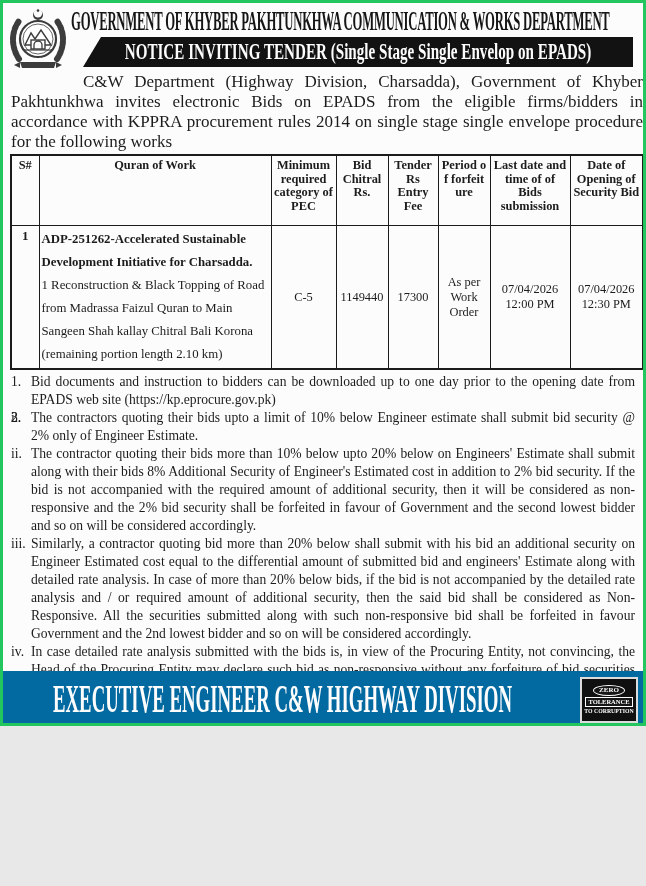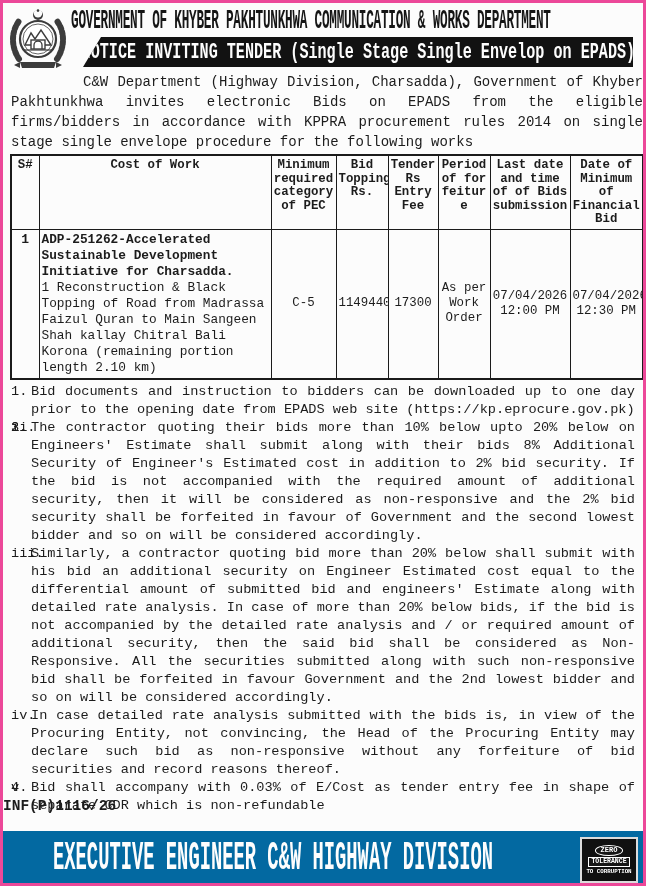--- a/index.html
+++ b/index.html
@@ -1,19 +1,19 @@
 <!DOCTYPE html>
 <html><head>
 <meta charset="utf-8">
 <style>
   html,body { margin:0; padding:0; background:#e8e8e8; }
   .page {
-    position:relative; width:646px; height:886px; box-sizing:border-box;
-    margin:0 auto; background:#fcfcfc; border:3px solid #ec4899;
-    font-family:Liberation Mono, monospace; color:#1c1c1c; overflow:hidden;
+    position:relative; width:646px; height:726px; box-sizing:border-box;
+    margin:0 auto; background:#fcfcfc; border:3px solid #22c55e;
+    font-family:Liberation Serif, serif; color:#1c1c1c; overflow:hidden;
   }
   
   .emblem { position:absolute; top:3px; left:5px; width:60px; height:66px; }
   .dept-title {
     margin:4px 4px 0 68px; height:28px; overflow:hidden; white-space:nowrap;
   }
   .dept-title span{
     display:inline-block; font-weight:bold; font-size:27px; line-height:28px;
     letter-spacing:-0.5px; transform:scale(0.47,1.05); transform-origin:0 50%;
     color:#151515;
@@ -23,37 +23,37 @@
     clip-path:polygon(18px 0, 100% 0, 100% 100%, 0 100%);
     display:flex; align-items:center; justify-content:center; overflow:hidden;
   }
   .notice-banner span{
     display:inline-block; color:#fdfdfd; font-weight:bold; font-size:21px;
     white-space:nowrap; transform:scale(0.72,1.05); transform-origin:50% 50%;
   }
   
   .intro{
     margin:5px 0 0 8px; text-align:justify; text-indent:72px;
-    font-size:14px; line-height:20px;
+    font-size:17px; line-height:20px;
   }
   
   table.works{
     margin:2px 7px 0 7px; width:632px; border-collapse:collapse;
     border:2.5px solid #1b1b1b; table-layout:fixed;
   }
   table.works th, table.works td{
     border:1.5px solid #1b1b1b; padding:2px 2px; overflow:hidden;
   }
   table.works th{
     font-size:12.4px; line-height:13.5px; font-weight:bold;
     text-align:center; vertical-align:top; padding-top:3px; height:64px;
   }
   th.brk{ word-break:break-all; }
   td.sno{ text-align:center; vertical-align:top; font-size:13px; font-weight:bold; }
-  td.work{ vertical-align:top; padding:3px 4px; font-size:12.8px; line-height:16px; height:116px;margin-top:22px; }
+  td.work{ vertical-align:top; padding:3px 4px; font-size:12.8px; line-height:23px; height:116px;margin-top:22px; }
   td.work .wt{ font-weight:bold; }
   td.val{ text-align:center; vertical-align:middle; font-size:12.4px; line-height:15px; }
   
   .conds{ margin:3px 8px 0 8px; }
   .cond{
     position:relative; padding-left:20px; text-align:justify;
     font-size:13.6px; line-height:18px;
   }
   .cond .mk{ position:absolute; left:0; top:0; }
   .inf{ text-align:left; font-weight:bold; font-size:14.5px; margin:-18px 4px 0 0; line-height:18px; }
@@ -121,27 +121,27 @@
         <col style="width:65px">
         <col style="width:52px">
       <col style="width:50px">
         <col style="width:52px">
         <col style="width:80px">
         <col style="width:73px">
     </colgroup>
     <thead>
       <tr>
         <th>S#</th>
-        <th>Cost of Work</th>
+        <th>Quran of Work</th>
         <th>Minimum required category of PEC</th>
-        <th>Bid Topping Rs.</th>
+        <th>Bid Chitral Rs.</th>
         <th>Tender Rs Entry Fee</th>
         <th class="brk">Period of forfeiture</th>
         <th>Last date and time of of Bids submission</th>
-        <th>Date of Minimum of Financial Bid</th>
+        <th>Date of Opening of Security Bid</th>
       </tr>
     </thead>
     <tbody>
       <tr>
         <td class="sno">1</td>
         <td class="work">
           <div class="wt">ADP-251262-Accelerated Sustainable Development Initiative for Charsadda.</div>
           <div>1 Reconstruction &amp; Black Topping of Road from Madrassa Faizul Quran to Main Sangeen Shah kallay Chitral Bali Korona (remaining portion length 2.10 km)</div>
         </td>
         <td class="val">C-5</td>
@@ -160,20 +160,21 @@
       <span>Bid documents and instruction to bidders can be downloaded up to one day prior to the opening date from EPADS web site (https://kp.eprocure.gov.pk)</span>
     </div>
     <div class="cond">
       <span class="mk">2.</span>
     </div>
     <div class="cond">
       <span class="mk">3.</span>
     </div>
     <div class="cond">
       <span class="mk">i.</span>
+      <span>The contractors quoting their bids upto a limit of 10% below Engineer estimate shall submit bid security @ 2% only of Engineer Estimate.</span>
     </div>
     <div class="cond">
       <span class="mk">ii.</span>
       <span>The contractor quoting their bids more than 10% below upto 20% below on Engineers' Estimate shall submit along with their bids 8% Additional Security of Engineer's Estimated cost in addition to 2% bid security. If the bid is not accompanied with the required amount of additional security, then it will be considered as non-responsive and the 2% bid security shall be forfeited in favour of Government and the second lowest bidder and so on will be considered accordingly.</span>
     </div>
     <div class="cond">
       <span class="mk">iii.</span>
       <span>Similarly, a contractor quoting bid more than 20% below shall submit with his bid an additional security on Engineer Estimated cost equal to the differential amount of submitted bid and engineers' Estimate along with detailed rate analysis. In case of more than 20% below bids, if the bid is not accompanied by the detailed rate analysis and / or required amount of additional security, then the said bid shall be considered as Non-Responsive. All the securities submitted along with such non-responsive bid shall be forfeited in favour Government and the 2nd lowest bidder and so on will be considered accordingly.</span>
     </div>
     <div class="cond">

